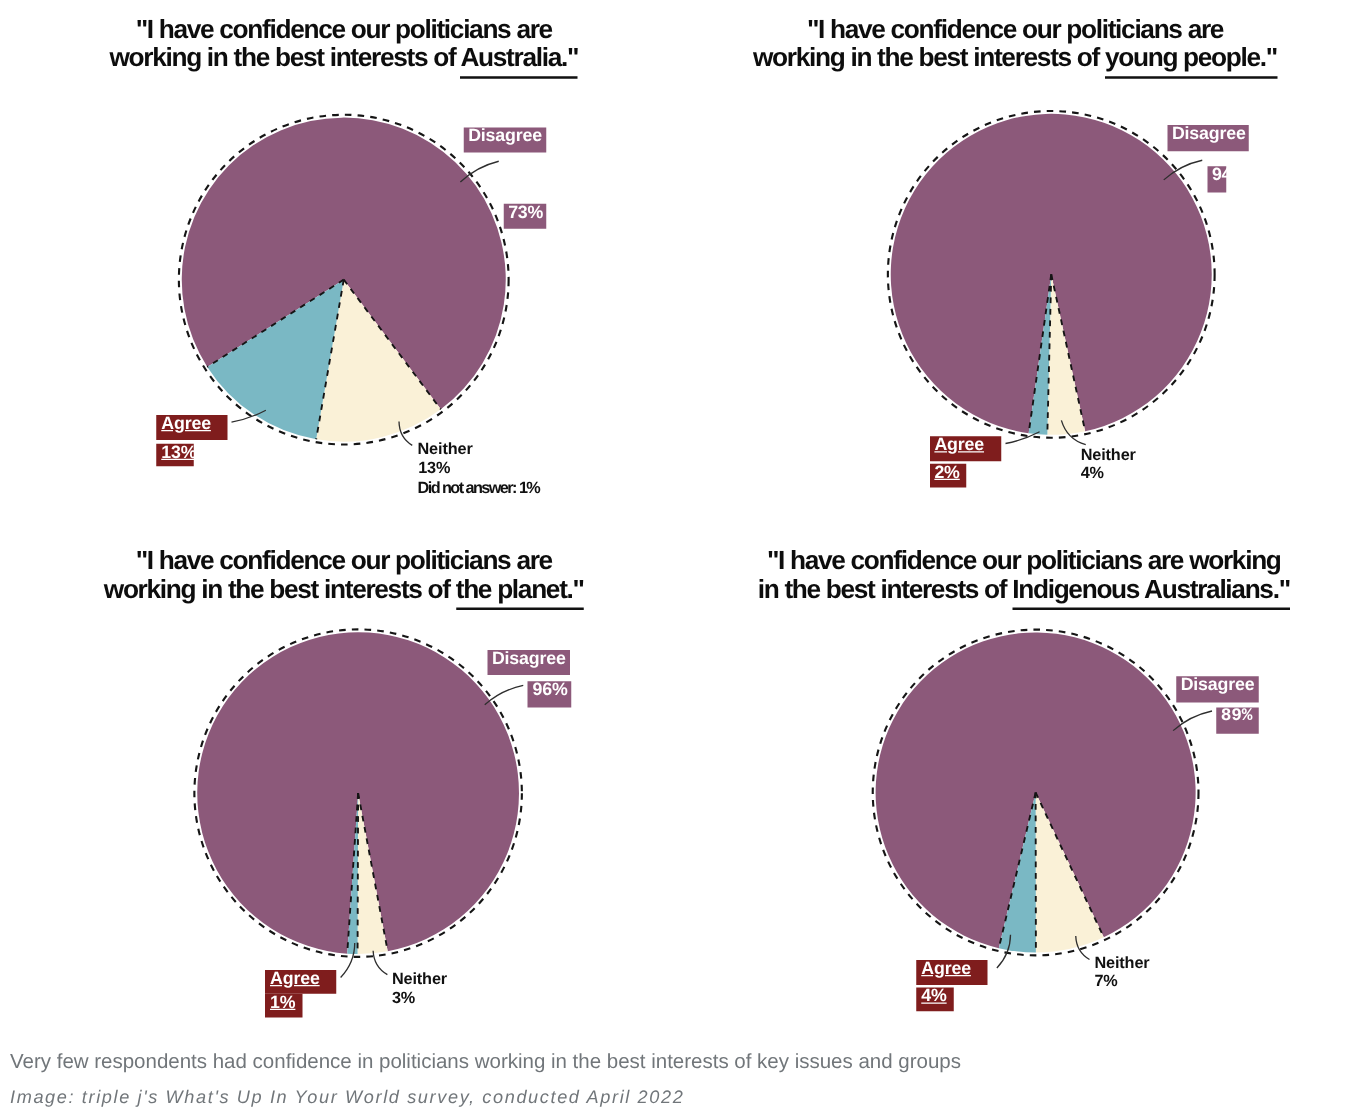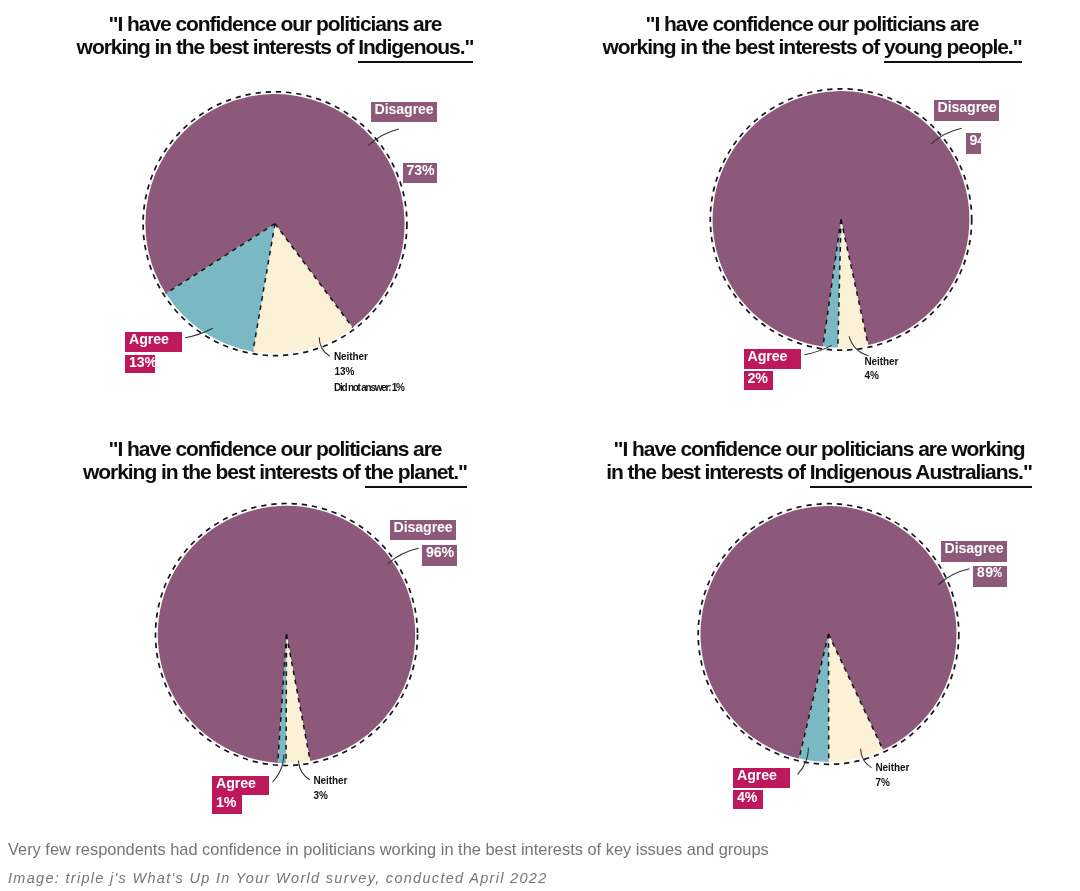--- a/index.html
+++ b/index.html
@@ -12,38 +12,38 @@
   .ctitle{position:absolute;text-align:center;font-weight:bold;
           color:#0d0d0d;font-size:21px;line-height:23.6px;letter-spacing:-1.05px;}
   .ctitle .ul{border-bottom:2.2px solid #111111;padding-bottom:3px;}
 
   svg.pie{position:absolute;left:0;top:0;overflow:visible;}
 
   .tag{position:absolute;color:#ffffff;font-weight:bold;font-size:14.2px;
        letter-spacing:-0.1px;line-height:1;display:flex;align-items:flex-start;
        white-space:nowrap;box-sizing:border-box;padding-left:4px;}
   .tag.dis{background:#8c597a;}
-  .tag.agr{background:#be185d;}
+  .tag.agr{background:#7f1d1d;text-decoration:underline;}
 
-  .plain{position:absolute;color:#111111;font-weight:bold;font-size:10px;
+  .plain{position:absolute;color:#111111;font-weight:bold;font-size:13px;
          letter-spacing:-0.1px;line-height:1;white-space:nowrap;}
   .plain.note{letter-spacing:-1.25px;}
 
   .footer-note{position:absolute;color:#71767a;font-size:16.4px;white-space:nowrap;text-align:right;}
   .footer-credit{position:absolute;color:#71767a;font-size:14.5px;font-style:italic;
                  letter-spacing:1.3px;white-space:nowrap;}
 </style>
 </head>
 <body>
 
 <div class="page">
 
   <div class="ctitle" style="left:15px;top:11.5px;width:520px;">
     <div>"I have confidence our politicians are</div>
-    <div><span>working in the best interests of </span><span class="ul"><span>Indigenous.</span><span>"</span></span></div>
+    <div><span>working in the best interests of </span><span class="ul"><span>Australia.</span><span>"</span></span></div>
   </div>
 
   <div class="ctitle" style="left:552px;top:11.5px;width:520px;">
     <div>"I have confidence our politicians are</div>
     <div><span>working in the best interests of </span><span class="ul"><span>young people.</span><span>"</span></span></div>
   </div>
 
   <div class="ctitle" style="left:15px;top:436.5px;width:520px;">
     <div>"I have confidence our politicians are</div>
     <div><span>working in the best interests of </span><span class="ul"><span>the planet.</span><span>"</span></span></div>

